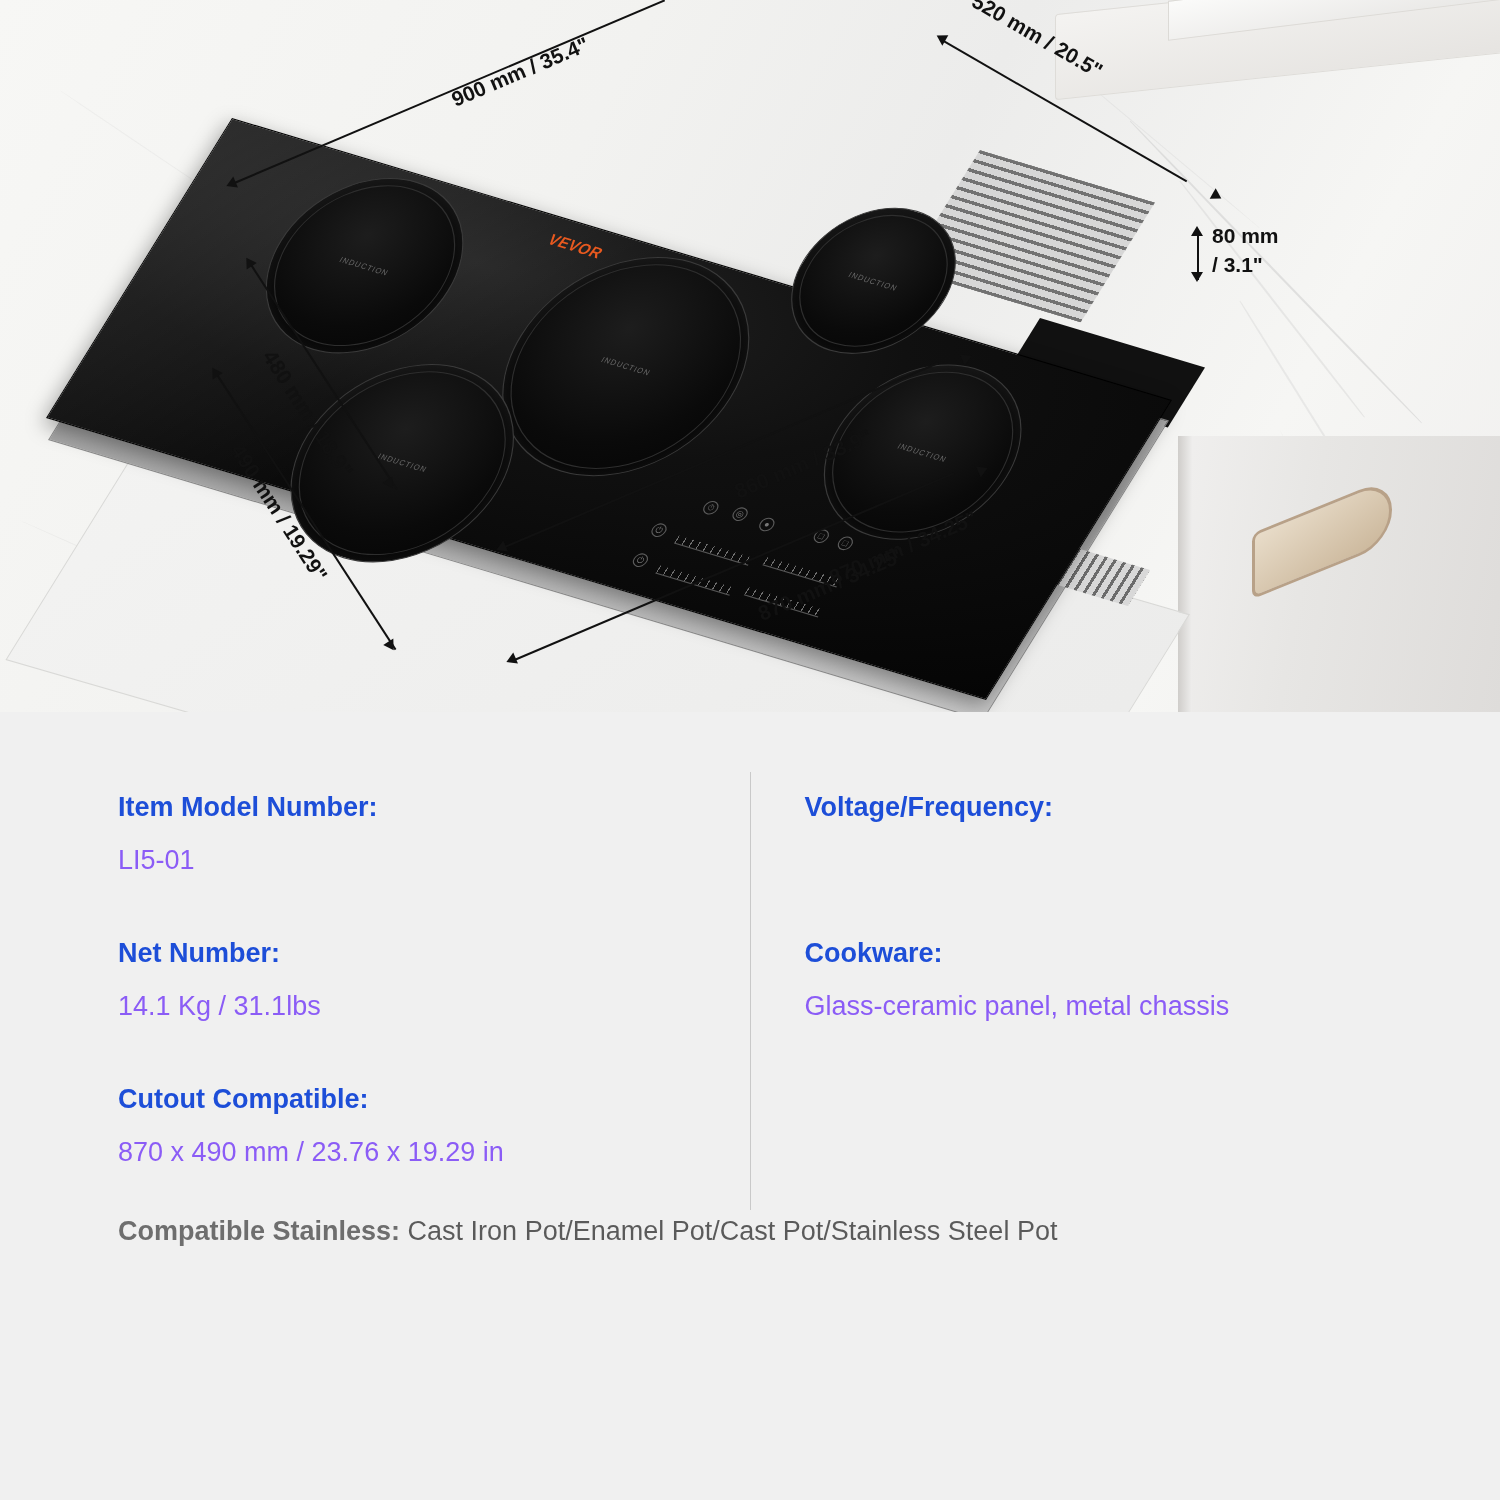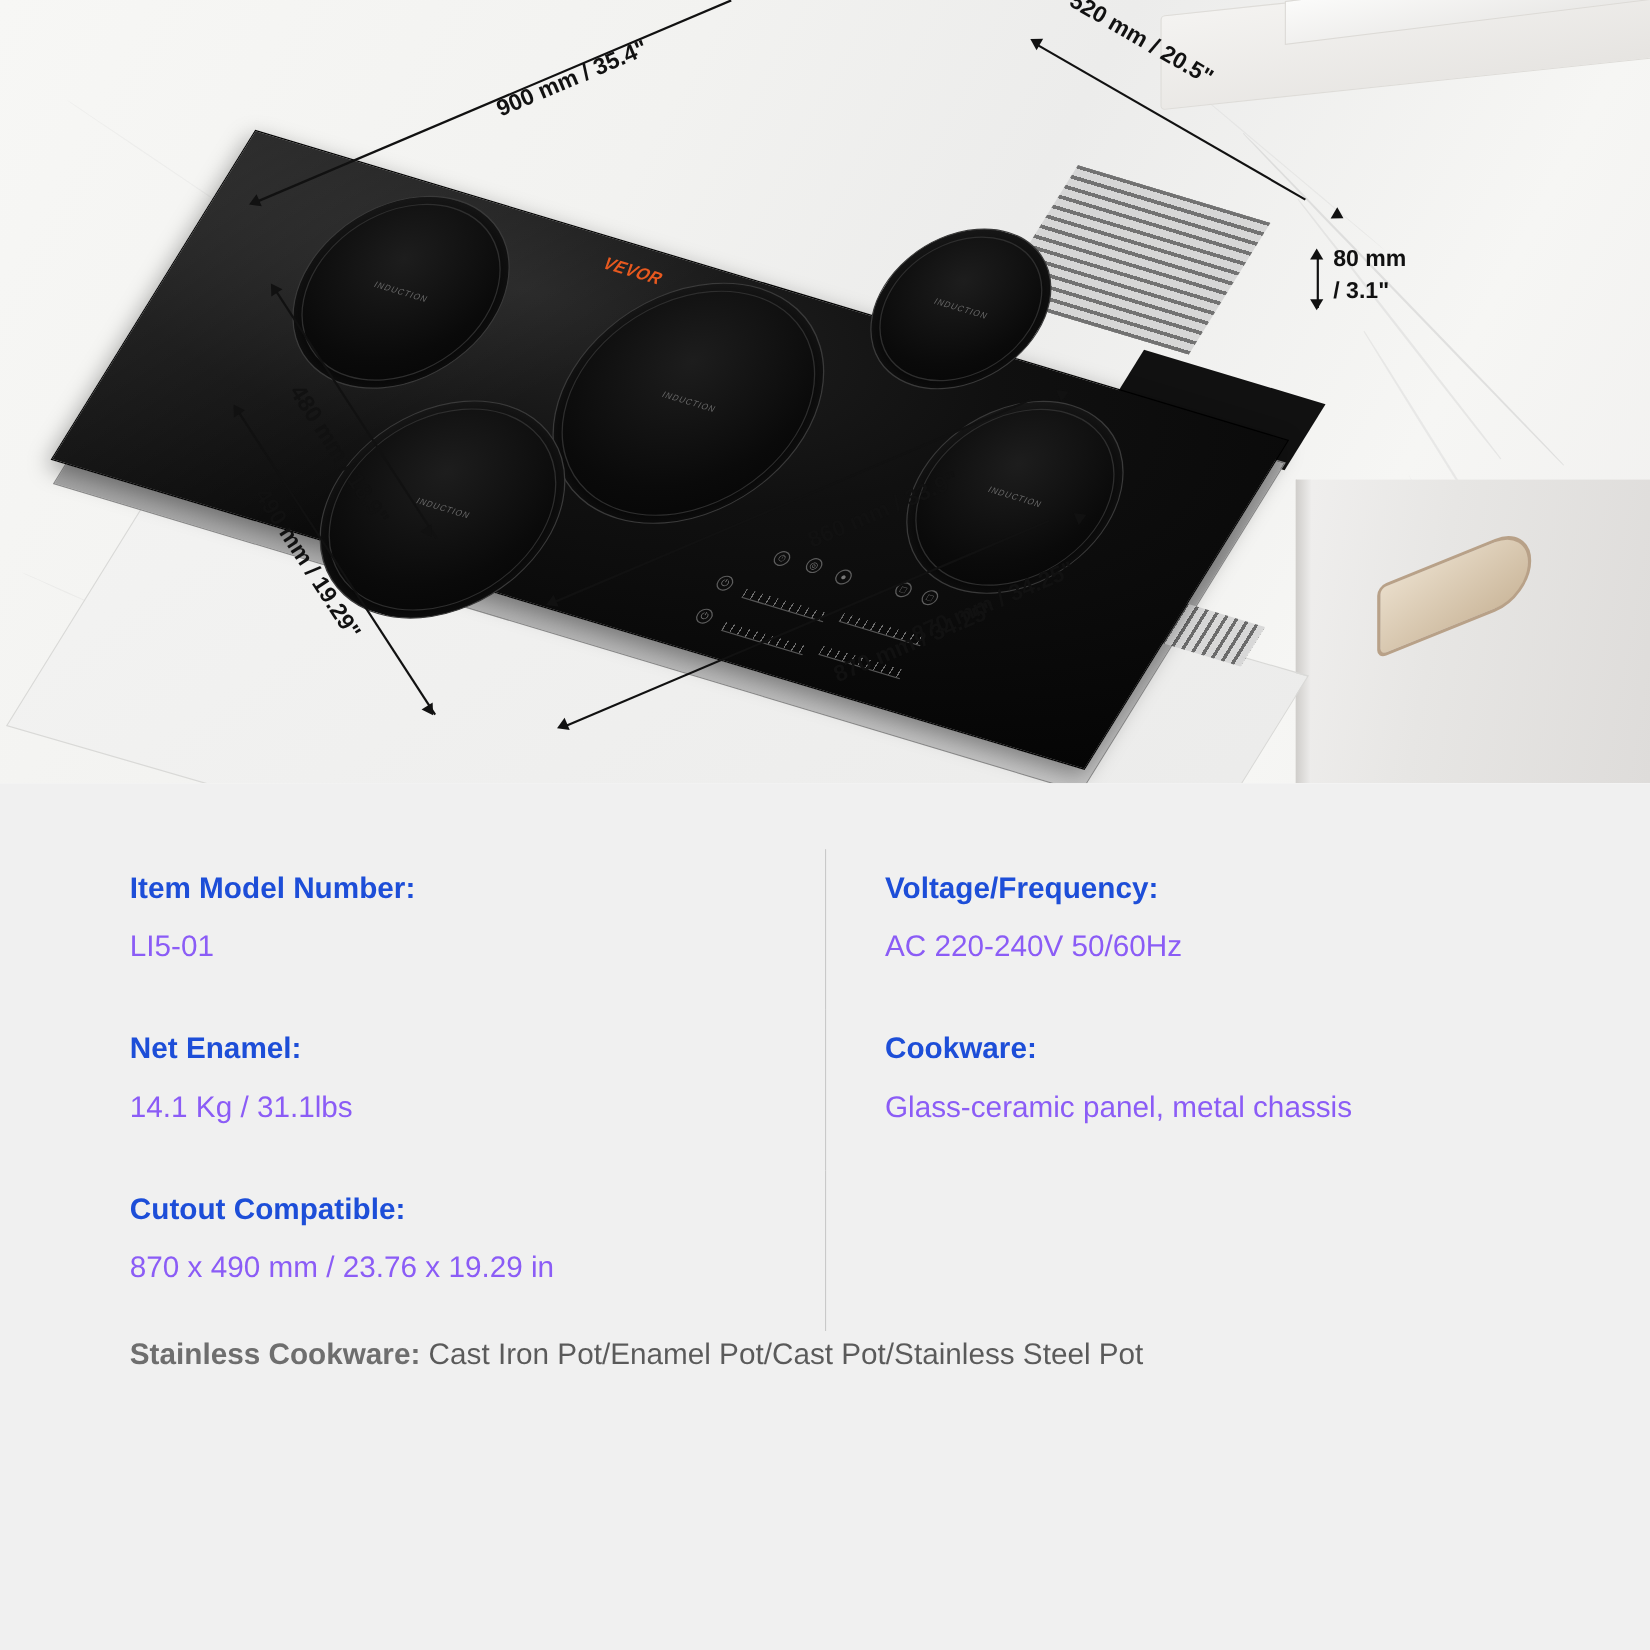--- a/index.html
+++ b/index.html
@@ -381,37 +381,36 @@
 <div class="specs">
   <div class="grid">
 
     <div class="cell">
       <div class="k">Item Model Number:</div>
       <div class="v">LI5-01</div>
     </div>
     <div class="divider"></div>
     <div class="cell right">
       <div class="k">Voltage/Frequency:</div>
-      <div class="v">AC 220-240V 50/60Hz</div>
     </div>
 
     <div class="cell">
-      <div class="k">Net Enamel:</div>
+      <div class="k">Net Number:</div>
       <div class="v">14.1 Kg /  31.1lbs</div>
     </div>
     <div class="divider"></div>
     <div class="cell right">
       <div class="k">Cookware:</div>
       <div class="v">Glass-ceramic panel, metal chassis</div>
     </div>
 
     <div class="cell">
       <div class="k">Cutout Compatible:</div>
       <div class="v">870 x 490 mm / 23.76 x 19.29 in</div>
     </div>
     <div class="divider"></div>
   </div>
 
   <div class="footer-row">
-    <span class="k2">Stainless Cookware:</span>
+    <span class="k2">Compatible Stainless:</span>
     <span class="v2">Cast Iron Pot/Enamel Pot/Cast Pot/Stainless Steel Pot</span>
   </div>
 </div>
 
 </body></html>

